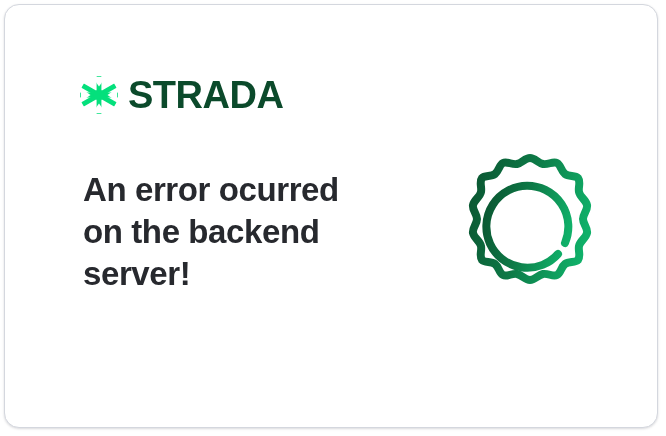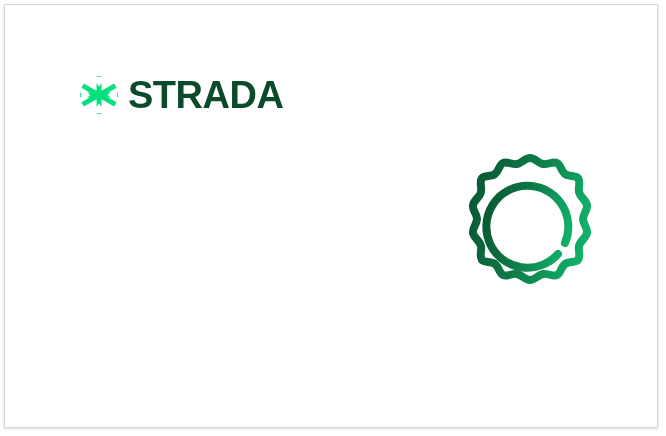--- a/index.html
+++ b/index.html
@@ -17,21 +17,21 @@
 
   .error-card {
     position: absolute;
     left: 4px;
     top: 4px;
     width: 654px;
     height: 424px;
     box-sizing: border-box;
     background: #ffffff;
     border: 1px solid #d4d7de;
-    border-radius: 0;
+    border-radius: 15px;
     box-shadow: 0 1px 3px rgba(16, 24, 40, 0.10),
                 0 1px 2px rgba(16, 24, 40, 0.06);
     overflow: hidden;
   }
 
   
   .brand {
     position: absolute;
     left: 74px;
     top: 70px;
@@ -103,20 +103,21 @@
       <g fill="#ffffff">
         <polygon points="20,11.5 13.2,2.0 26.8,2.0"></polygon>
         <polygon points="20,28.5 13.2,38.0 26.8,38.0"></polygon>
         <polygon points="11.5,20 2.0,13.2 2.0,26.8"></polygon>
         <polygon points="28.5,20 38.0,13.2 38.0,26.8"></polygon>
       </g>
     </svg>
     <span class="brand-wordmark">STRADA</span>
   </div>
 
+  <p class="error-message">An error ocurred on the backend server!</p>
 
   <svg class="gear-illustration" viewBox="0 0 154 154" aria-hidden="true">
     <defs>
       <linearGradient id="gearGrad" x1="0" y1="0.35" x2="1" y2="0.6">
         <stop offset="0%" stop-color="#0b5a34"></stop>
         <stop offset="45%" stop-color="#0d7a47"></stop>
         <stop offset="100%" stop-color="#10b069"></stop>
       </linearGradient>
     </defs>
 

